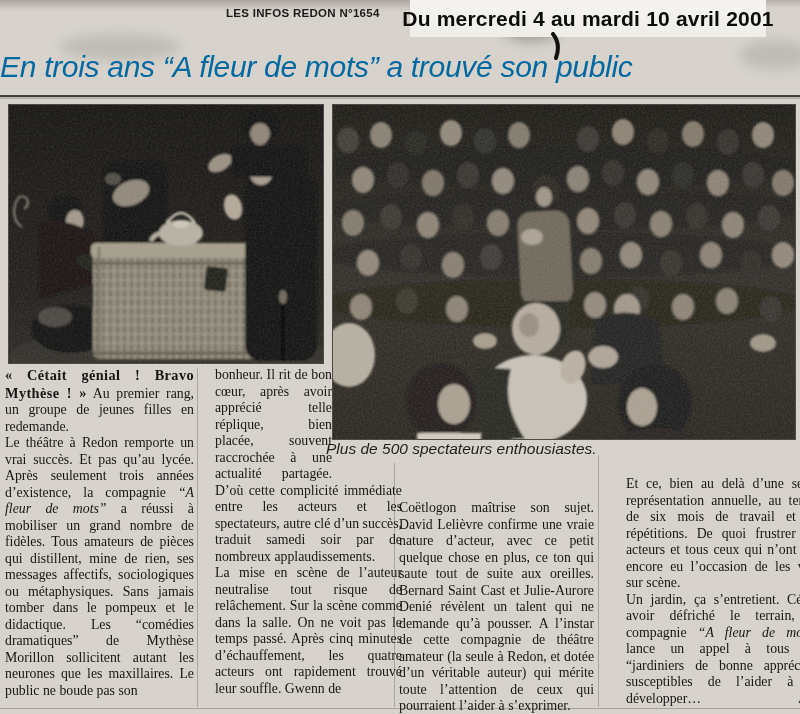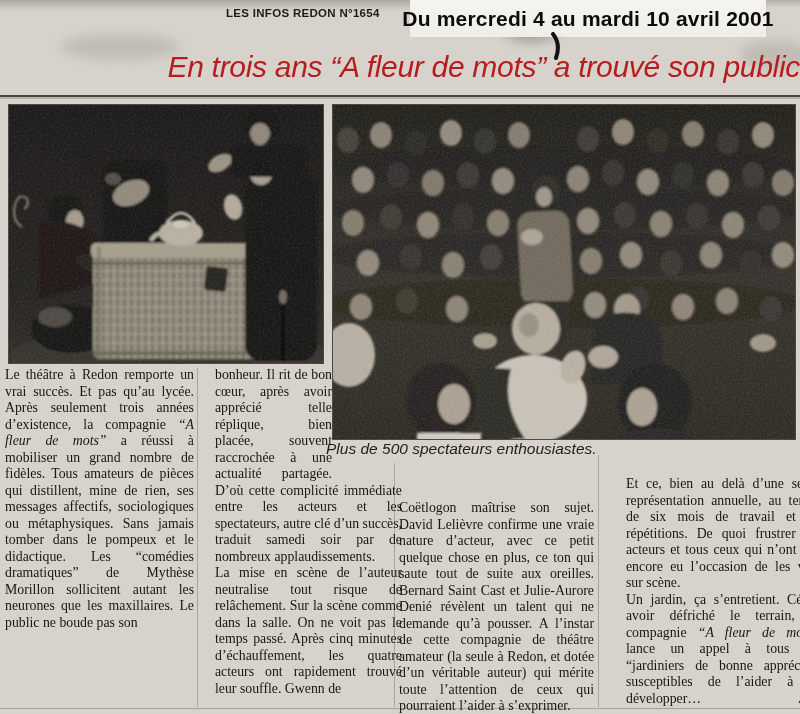--- a/index.html
+++ b/index.html
@@ -28,23 +28,23 @@
     background:linear-gradient(to bottom,#f6f4f0,#efede8);
     display:flex;align-items:center;justify-content:center;
   }
   .date-strip .date{
     font-family:"Liberation Sans",sans-serif;font-weight:bold;font-size:21px;
     color:#0c0c0b;white-space:nowrap;letter-spacing:.2px;
   }
   .ink-mark{position:absolute;left:549px;top:32px;}
 
   .headline{
-    position:absolute;left:0;top:50px;width:800px;text-align:right;
+    position:absolute;left:0;top:50px;width:800px;text-align:left;
     font-family:"Liberation Sans",sans-serif;font-style:italic;
-    font-size:30px;color:#b91c1c;letter-spacing:-.3px;white-space:nowrap;
+    font-size:30px;color:#0369a1;letter-spacing:-.3px;white-space:nowrap;
   }
   .headline-rule{position:absolute;left:0;top:95px;width:800px;height:2px;
     background:#45423e;box-shadow:0 2px 0 rgba(120,116,110,.35);}
 
   .photo{position:absolute;border:1px solid #4d4a45;background:#181714;}
   .photo-left{left:8px;top:104px;width:314px;height:258px;}
   .photo-right{left:332px;top:104px;width:462px;height:334px;}
   .photo svg{display:block;}
 
   .caption{
@@ -303,20 +303,21 @@
   </figure>
 
   <div class="caption">Plus de 500 spectateurs enthousiastes.</div>
 
   <div class="vrule r1"></div>
   <div class="vrule r2"></div>
   <div class="vrule r3"></div>
   <div class="hrule-bottom"></div>
 
   <div class="col col1">
+    <p><span class="lead">« Cétait génial ! Bravo Mythèse ! »</span><span> Au premier rang, un groupe de jeunes filles en redemande.</span></p>
     <p><span>Le théâtre à Redon remporte un vrai succès. Et pas qu’au lycée. Après seulement trois années d’existence, la compagnie </span><span class="company">“A fleur de mots”</span><span> a réussi à mobiliser un grand nombre de fidèles. Tous amateurs de pièces qui distillent, mine de rien, ses messages affectifs, sociologiques ou métaphysiques. Sans jamais tomber dans le pompeux et le didactique. Les “comédies dramatiques” de Mythèse Morillon sollicitent autant les neurones que les maxillaires. Le public ne boude pas son</span></p>
   </div>
 
   <div class="col col2">
     <div class="wrap-spacer"></div>
     <p>bonheur. Il rit de bon cœur, après avoir apprécié telle réplique, bien placée, souvent raccrochée à une actualité partagée. D’où cette complicité immédiate entre les acteurs et les spectateurs, autre clé d’un succès, traduit samedi soir par de nombreux applaudissements.</p>
     <p>La mise en scène de l’auteur neutralise tout risque de relâchement. Sur la scène comme dans la salle. On ne voit pas le temps passé. Après cinq minutes d’échauffement, les quatre acteurs ont rapidement trouvé leur souffle. Gwenn de</p>
   </div>
 
   <div class="col col3">

